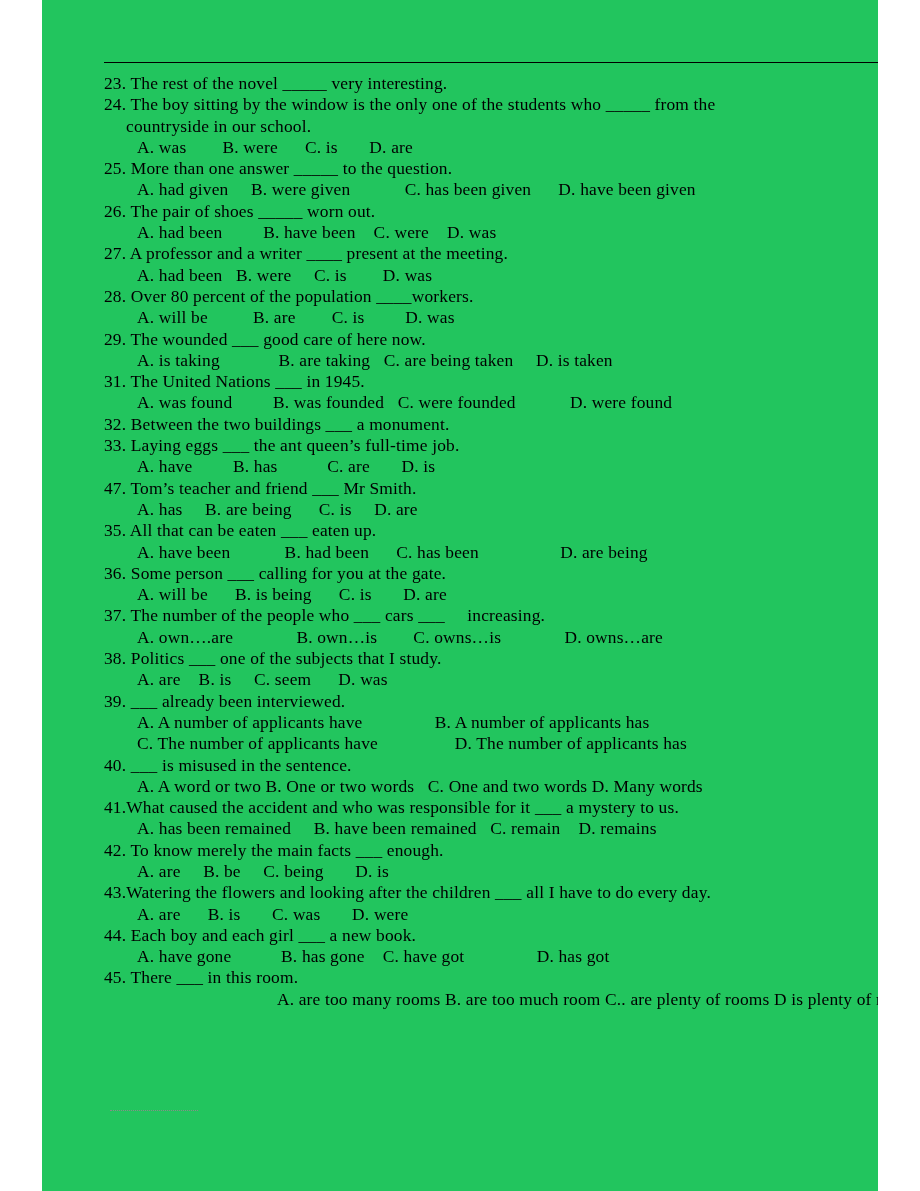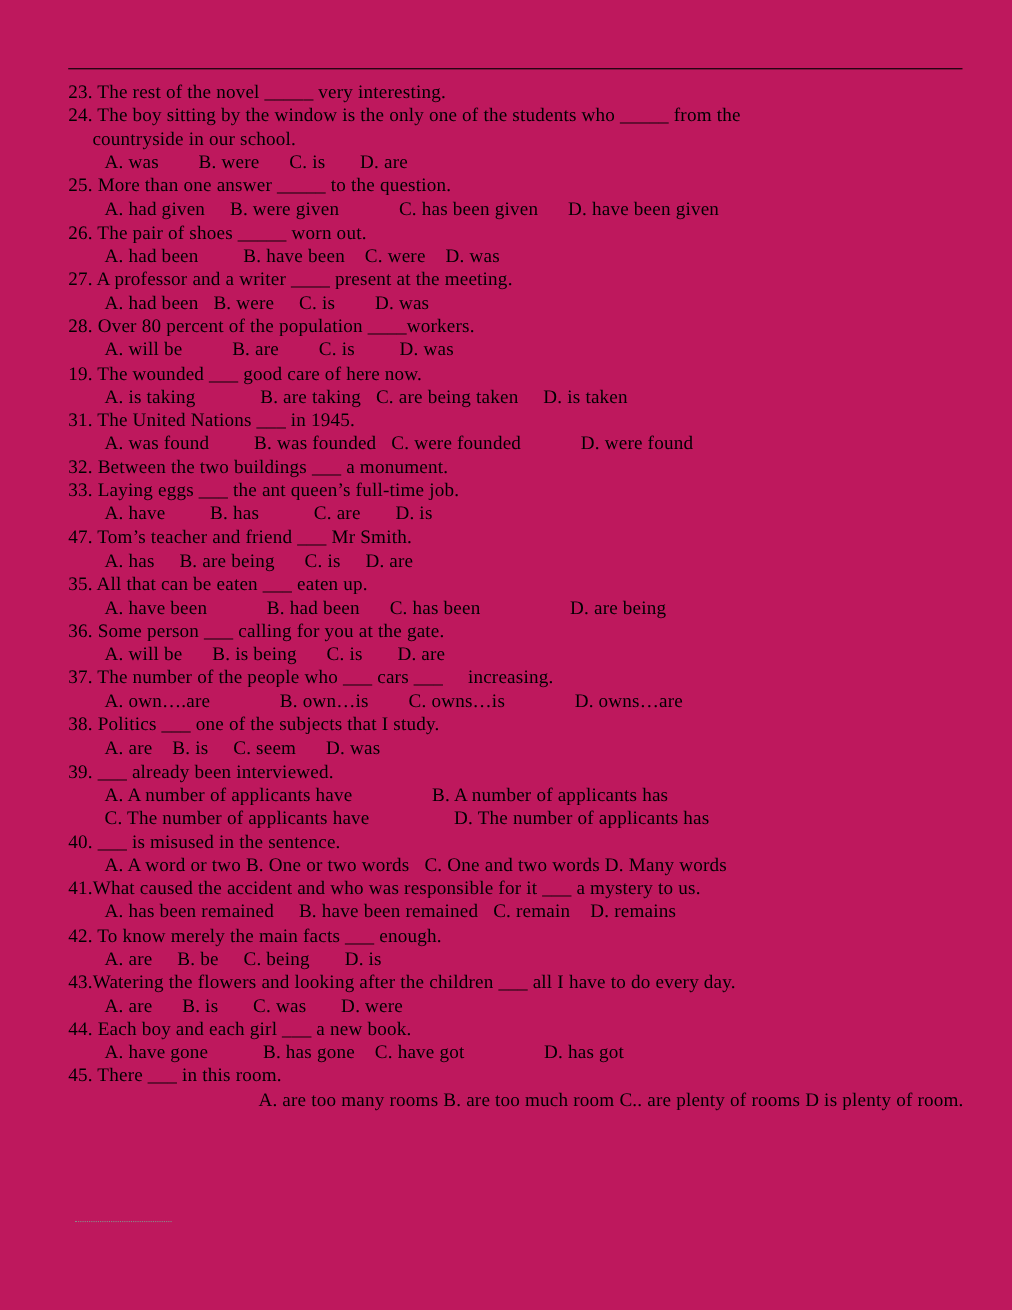--- a/index.html
+++ b/index.html
@@ -7,24 +7,24 @@
     margin: 0;
     padding: 0;
     background: #ffffff;
   }
   body {
     font-family: "Liberation Serif", "DejaVu Serif", serif;
     color: #000000;
   }
   #page {
     position: relative;
-    width: 920px;
+    width: 836px;
     height: 1191px;
     margin: 0 auto;
-    background: #be185d;
+    background: #22c55e;
     overflow: hidden;
     font-family: Liberation Serif, serif;
   }
   #content {
     position: absolute;
     left: 62px;
     top: 62px;
     width: 814px;
   }
   .top-rule {
@@ -101,21 +101,21 @@
       <div class="line stem">27. A professor and a writer ____ present at the meeting.</div>
       <div class="line opts">A. had been   B. were     C. is        D. was</div>
     </div>
 
     <div class="q-block">
       <div class="line stem">28. Over 80 percent of the population ____workers.</div>
       <div class="line opts">A. will be          B. are        C. is         D. was</div>
     </div>
 
     <div class="q-block">
-      <div class="line stem">19. The wounded ___ good care of here now.</div>
+      <div class="line stem">29. The wounded ___ good care of here now.</div>
       <div class="line opts">A. is taking             B. are taking   C. are being taken     D. is taken</div>
     </div>
 
 
     <div class="q-block">
       <div class="line stem">31. The United Nations ___ in 1945.</div>
       <div class="line opts">A. was found         B. was founded   C. were founded            D. were found</div>
     </div>
 
     <div class="q-block">

